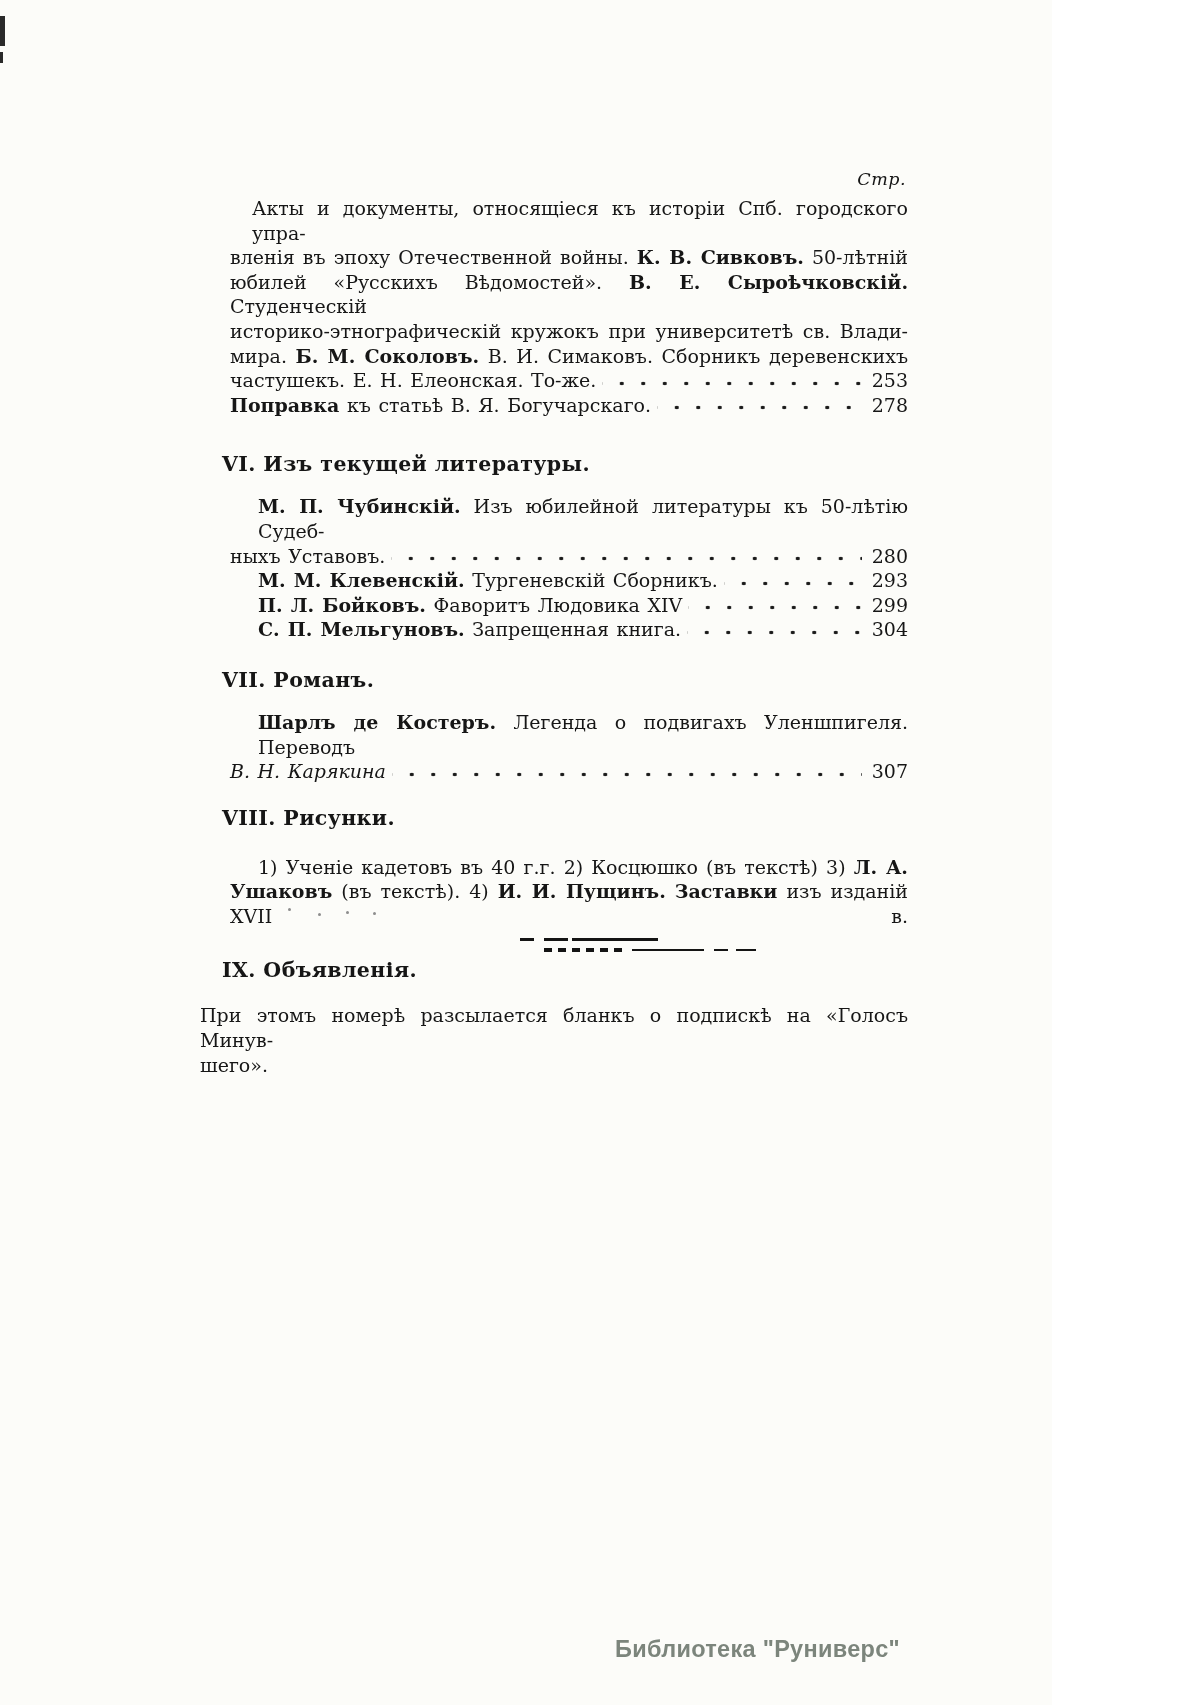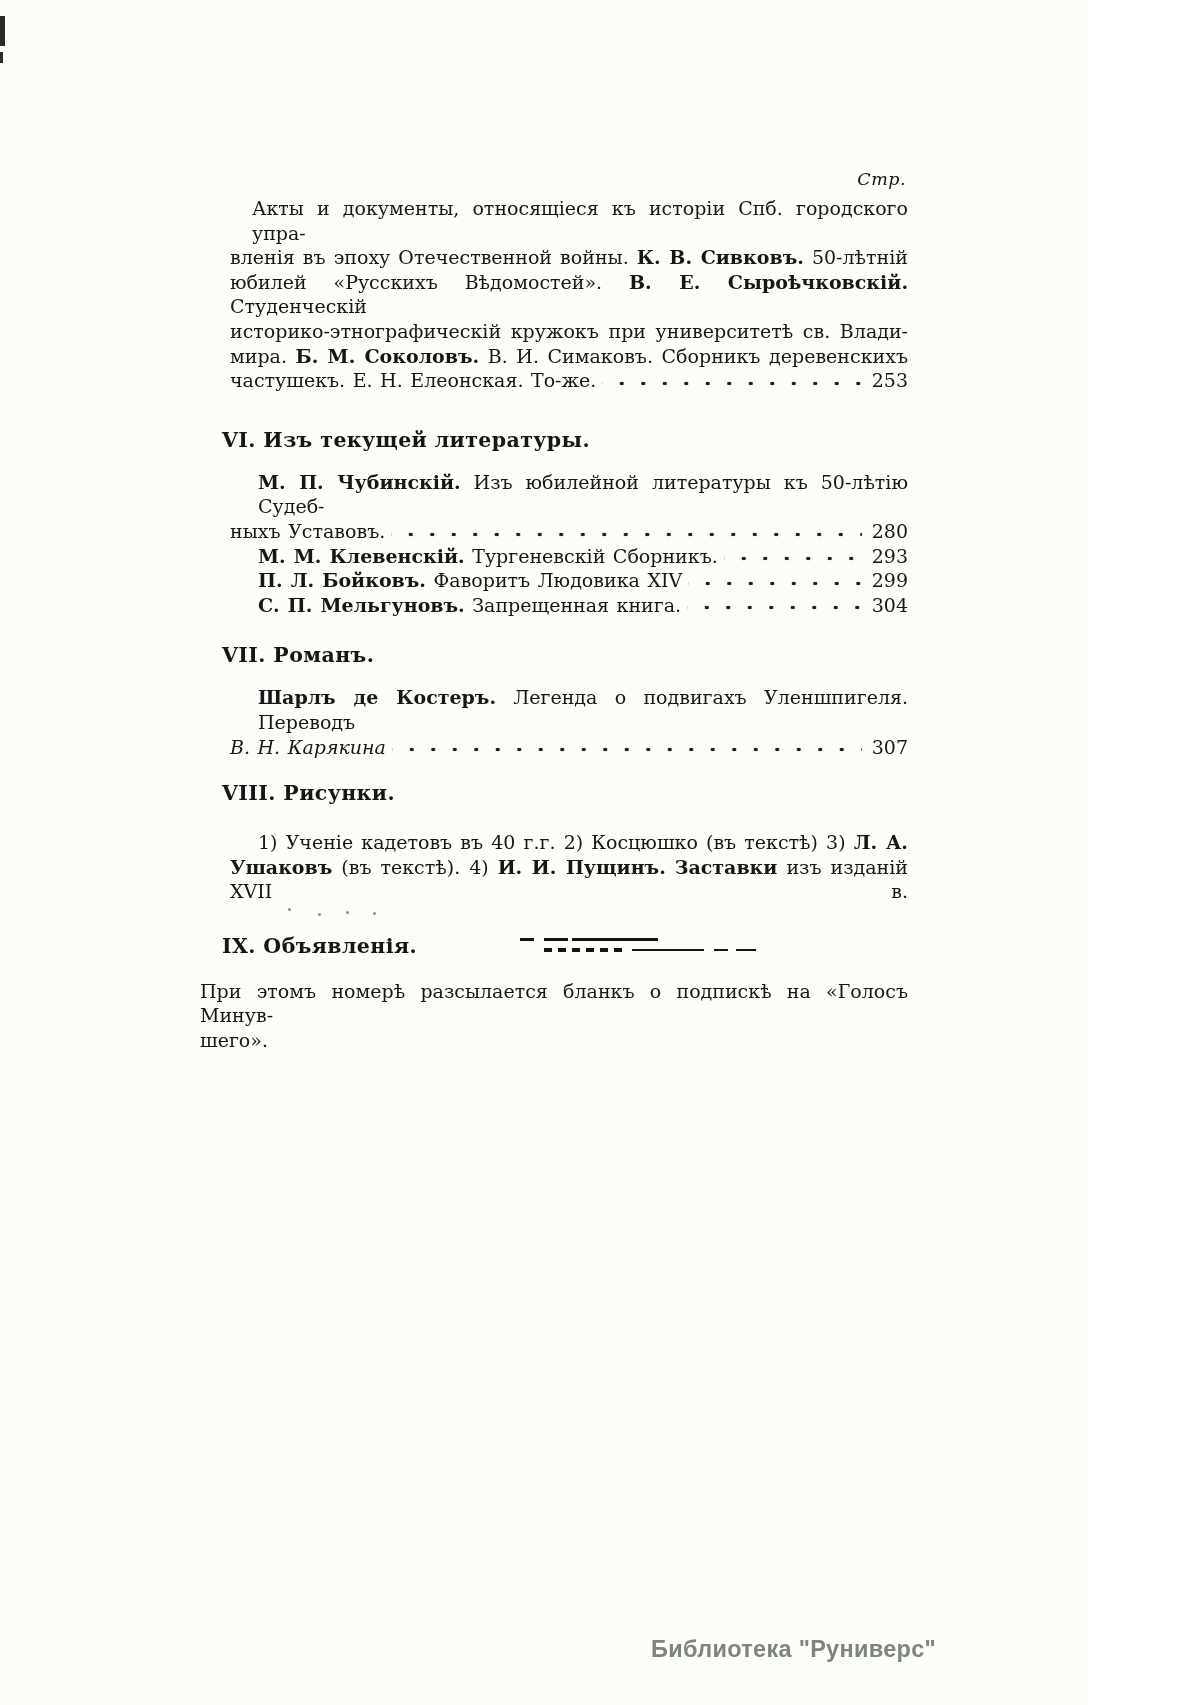--- a/index.html
+++ b/index.html
@@ -4,21 +4,20 @@
 <style>
   html, body { margin: 0; padding: 0; }
   .sheet {
     position: relative;
     width: 1052px;
     height: 1705px;
     background: #fcfcf9;
     font-family: "DejaVu Serif", serif;
     color: #161616;
     overflow: hidden;
-    padding-left: 36px;
   }
 
   
   .page-col-label {
     position: absolute;
     top: 169px;
     left: 230px;
     width: 676px;
     text-align: right;
     font-style: italic;
@@ -126,20 +125,25 @@
         <div class="line first fill"><span class="txt"><span>Акты и документы, относящіеся къ исторіи Спб. городского упра-</span></span></div>
         <div class="line fill"><span class="txt"><span>вленія въ эпоху Отечественной войны. </span><span class="bold">К. В. Сивковъ.</span><span> 50-лѣтній</span></span></div>
         <div class="line fill"><span class="txt"><span>юбилей «Русскихъ Вѣдомостей». </span><span class="bold">В. Е. Сыроѣчковскій.</span><span> Студенческій</span></span></div>
         <div class="line fill"><span class="txt"><span>историко-этнографическій кружокъ при университетѣ св. Влади-</span></span></div>
         <div class="line fill"><span class="txt"><span>мира. </span><span class="bold">Б. М. Соколовъ.</span><span> В. И. Симаковъ. Сборникъ деревенскихъ</span></span></div>
         <div class="line has-page">
           <span class="txt"><span>частушекъ. Е. Н. Елеонская. То-же.</span></span>
           <span class="leader"></span>
           <span class="page-num">253</span>
         </div>
+        <div class="line has-page">
+          <span class="txt"><span class="bold">Поправка</span><span> къ статьѣ В. Я. Богучарскаго.</span></span>
+          <span class="leader"></span>
+          <span class="page-num">278</span>
+        </div>
       </div>
       <div class="heading b-h-vi">VI. Изъ текущей литературы.</div>
       <div class="block b-vi-entries">
         <div class="line first fill"><span class="txt"><span class="bold">М. П. Чубинскій.</span><span> Изъ юбилейной литературы къ 50-лѣтію Судеб-</span></span></div>
         <div class="line has-page">
           <span class="txt"><span>ныхъ Уставовъ.</span></span>
           <span class="leader"></span>
           <span class="page-num">280</span>
         </div>
         <div class="line first has-page">

